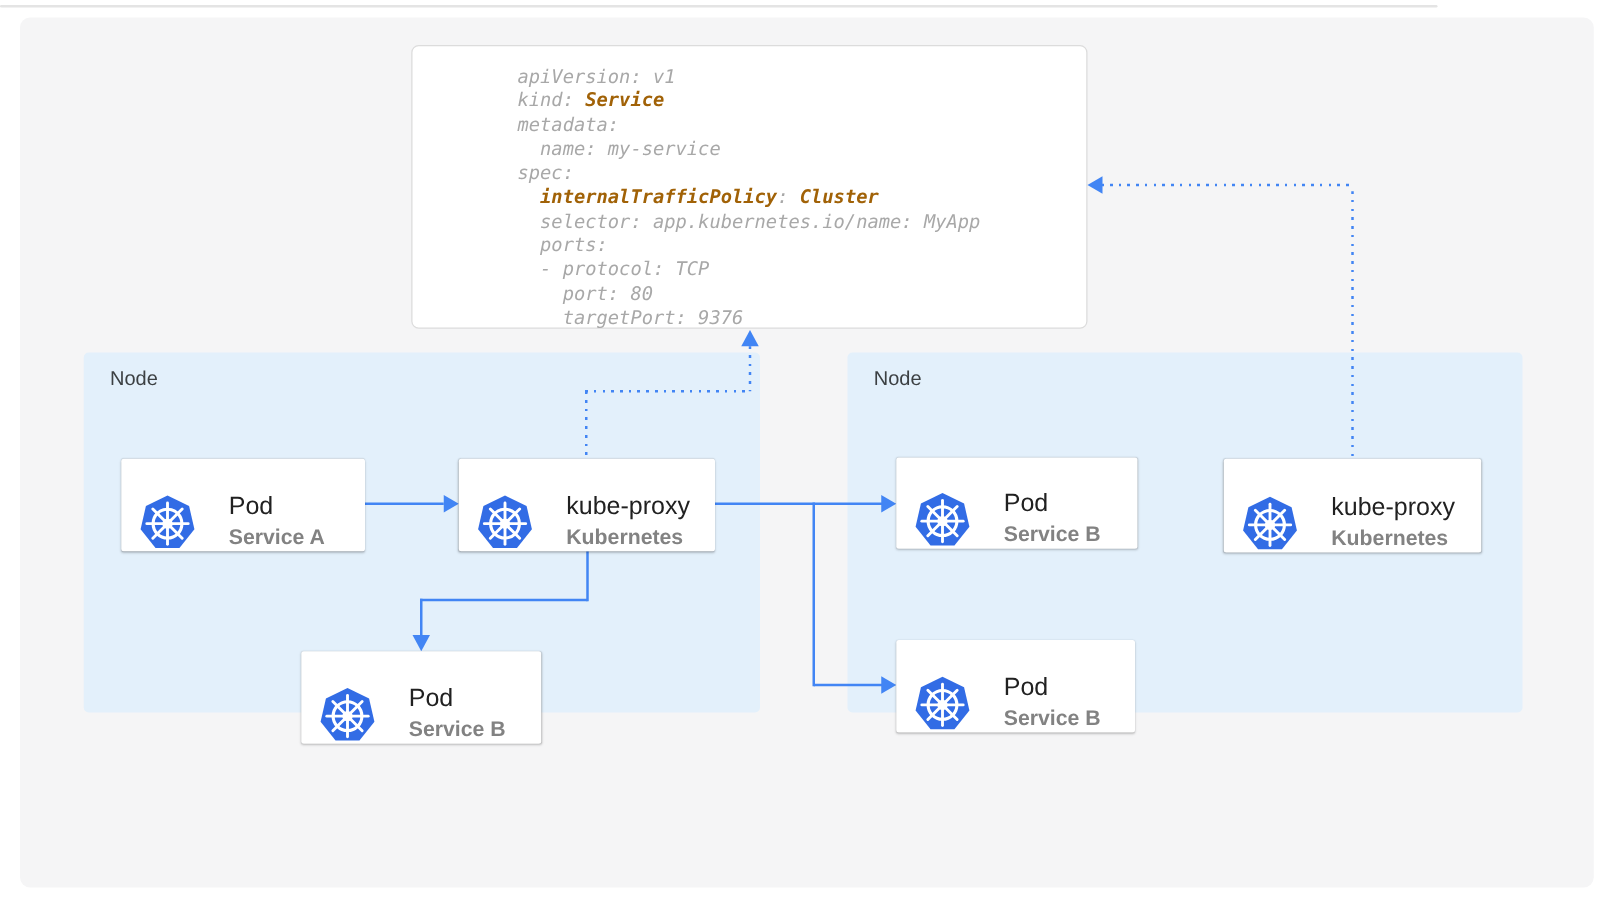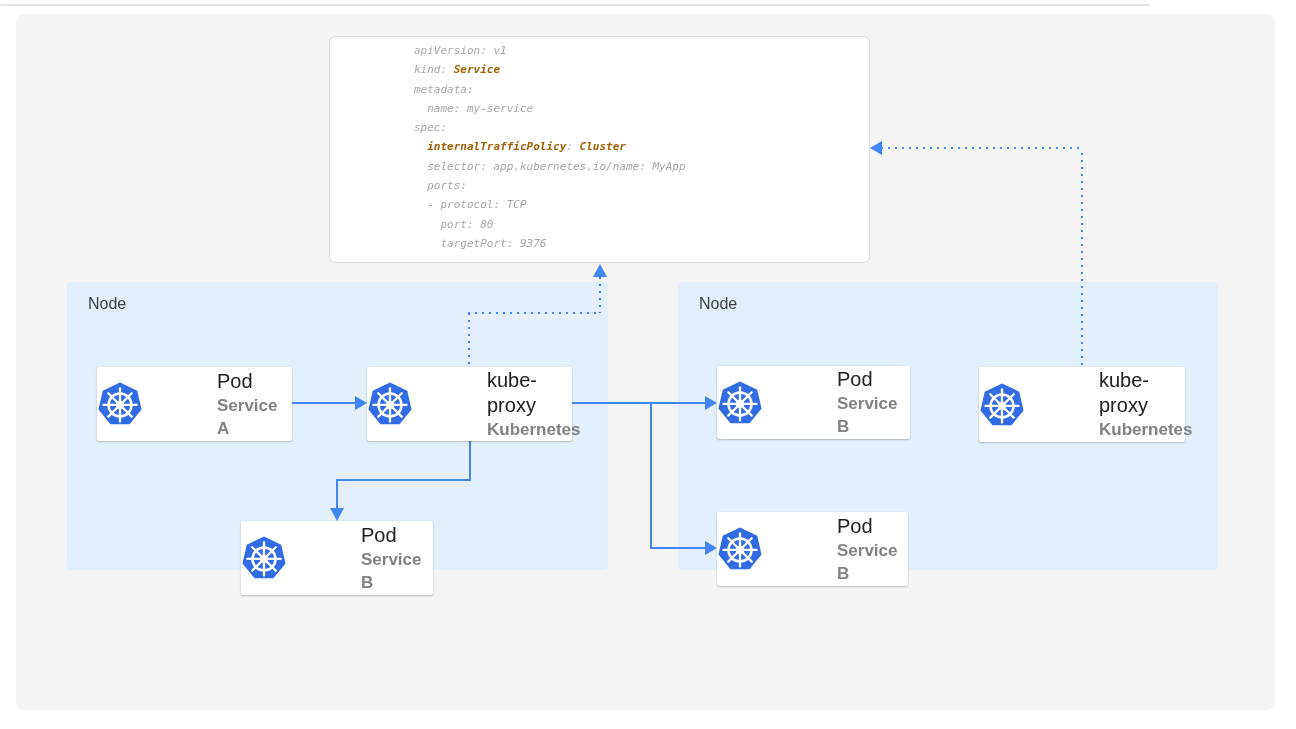--- a/index.html
+++ b/index.html
@@ -4,33 +4,33 @@
 <style>
   html,body{margin:0;padding:0;background:#fff;}
   .stage{position:relative;width:1296px;height:729px;background:#ffffff;overflow:hidden;
          font-family:"Liberation Sans", sans-serif;}
   .top-divider{position:absolute;left:0;top:4px;width:1150px;height:2px;background:#e4e4e4;border-radius:2px;}
   .canvas{position:absolute;left:16px;top:14px;width:1259px;height:696px;background:#f5f5f6;border-radius:8px;}
 
   
   .yaml-card{position:absolute;left:329px;top:36px;width:541px;height:227px;background:#ffffff;
              border:1px solid #dcdcdc;border-radius:6px;box-sizing:border-box;}
-  .yaml-code{position:absolute;left:84px;top:4px;white-space:pre;
+  .yaml-code{position:absolute;left:84px;top:15px;white-space:pre;
              font-family:"DejaVu Sans Mono", monospace;font-style:italic;
-             font-size:11px;line-height:19.3px;color:#a8a8a8;}
+             font-size:15px;line-height:19.3px;color:#a8a8a8;}
   .yaml-code .b{font-weight:bold;color:#a16207;}
 
   
   .node{position:absolute;width:541px;height:288px;background:#e3f0fb;border-radius:4px;}
   .node-label{position:absolute;left:21px;top:13px;font-size:16px;color:#3c4043;}
 
   
   .card{position:absolute;height:74px;background:#ffffff;border-radius:2px;box-sizing:border-box;
         box-shadow:0 1px 2px rgba(0,0,0,.22), 0 0 1px rgba(0,0,0,.12);
-        display:flex;align-items:center;gap:48px;}
+        display:flex;align-items:flex-end;padding-left:14px;}
   .k8s-logo{width:46px;height:46px;margin-right:26px;flex:none;display:block;}
   .k8s-logo svg{width:46px;height:46px;display:block;}
   .card-title{font-size:20px;line-height:25px;color:#212121;}
   .card-subtitle{font-size:17px;line-height:23px;color:#828282;font-weight:bold;}
 
   
   .hline{position:absolute;height:2px;background:#4285f4;}
   .vline{position:absolute;width:2px;background:#4285f4;}
   .hdot{position:absolute;height:2px;background-image:repeating-linear-gradient(to right,#4285f4 0 2px,transparent 2px 7px);}
   .vdot{position:absolute;width:2px;background-image:repeating-linear-gradient(to bottom,#4285f4 0 2px,transparent 2px 7px);}

